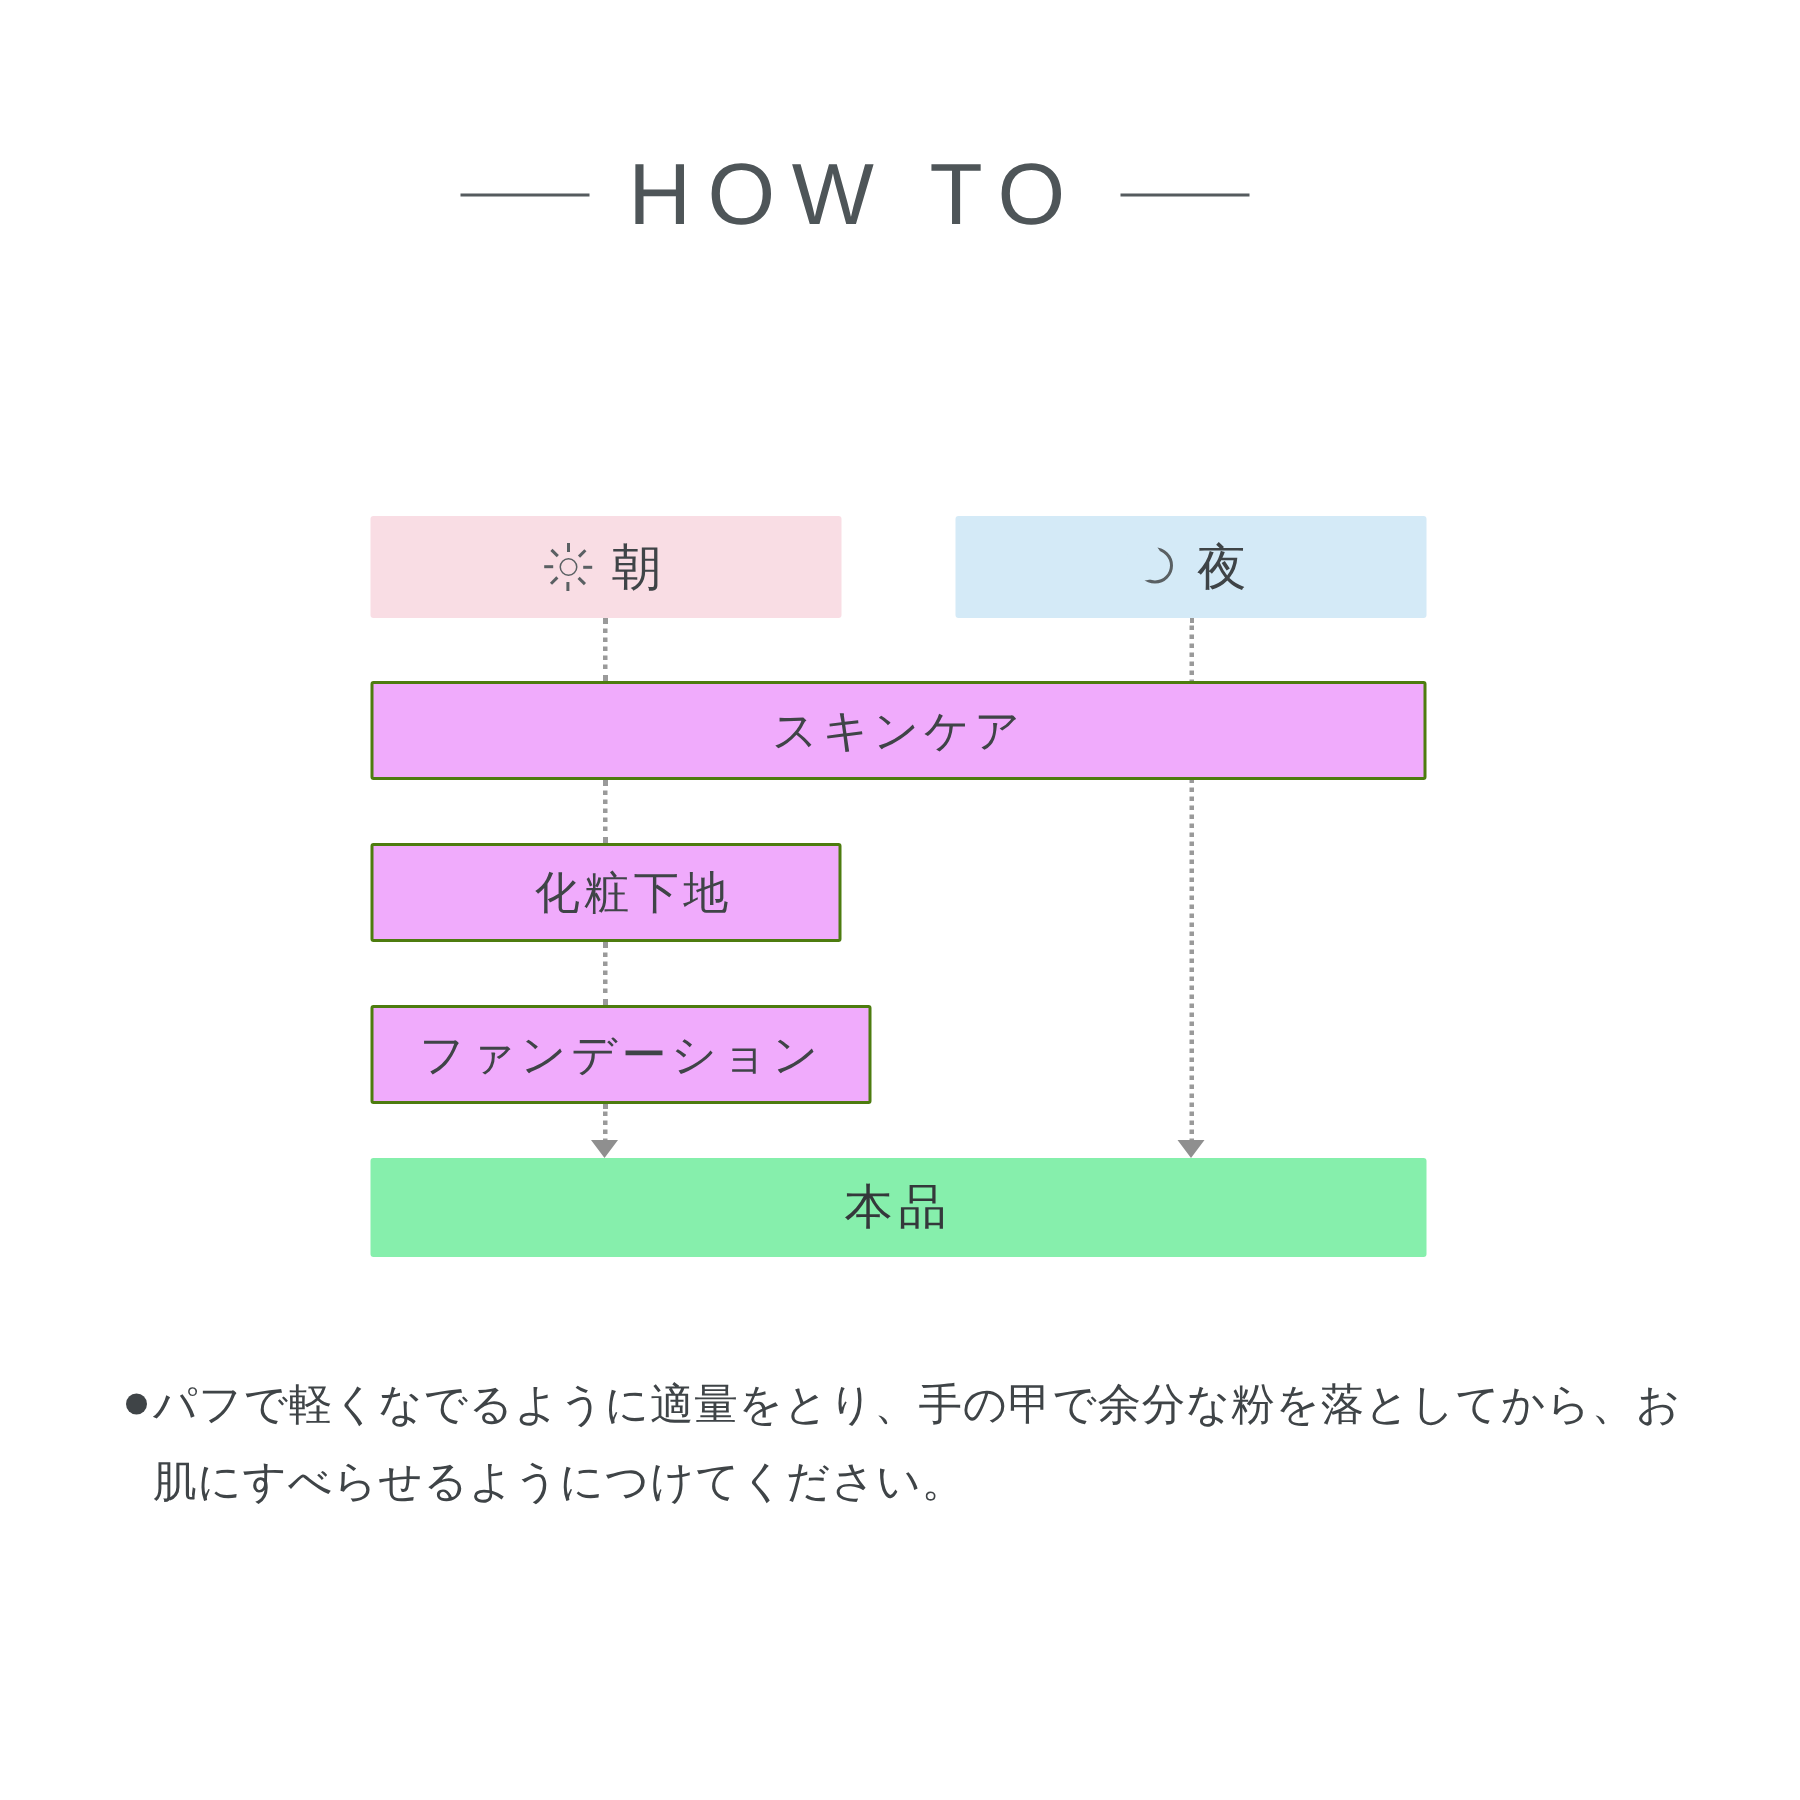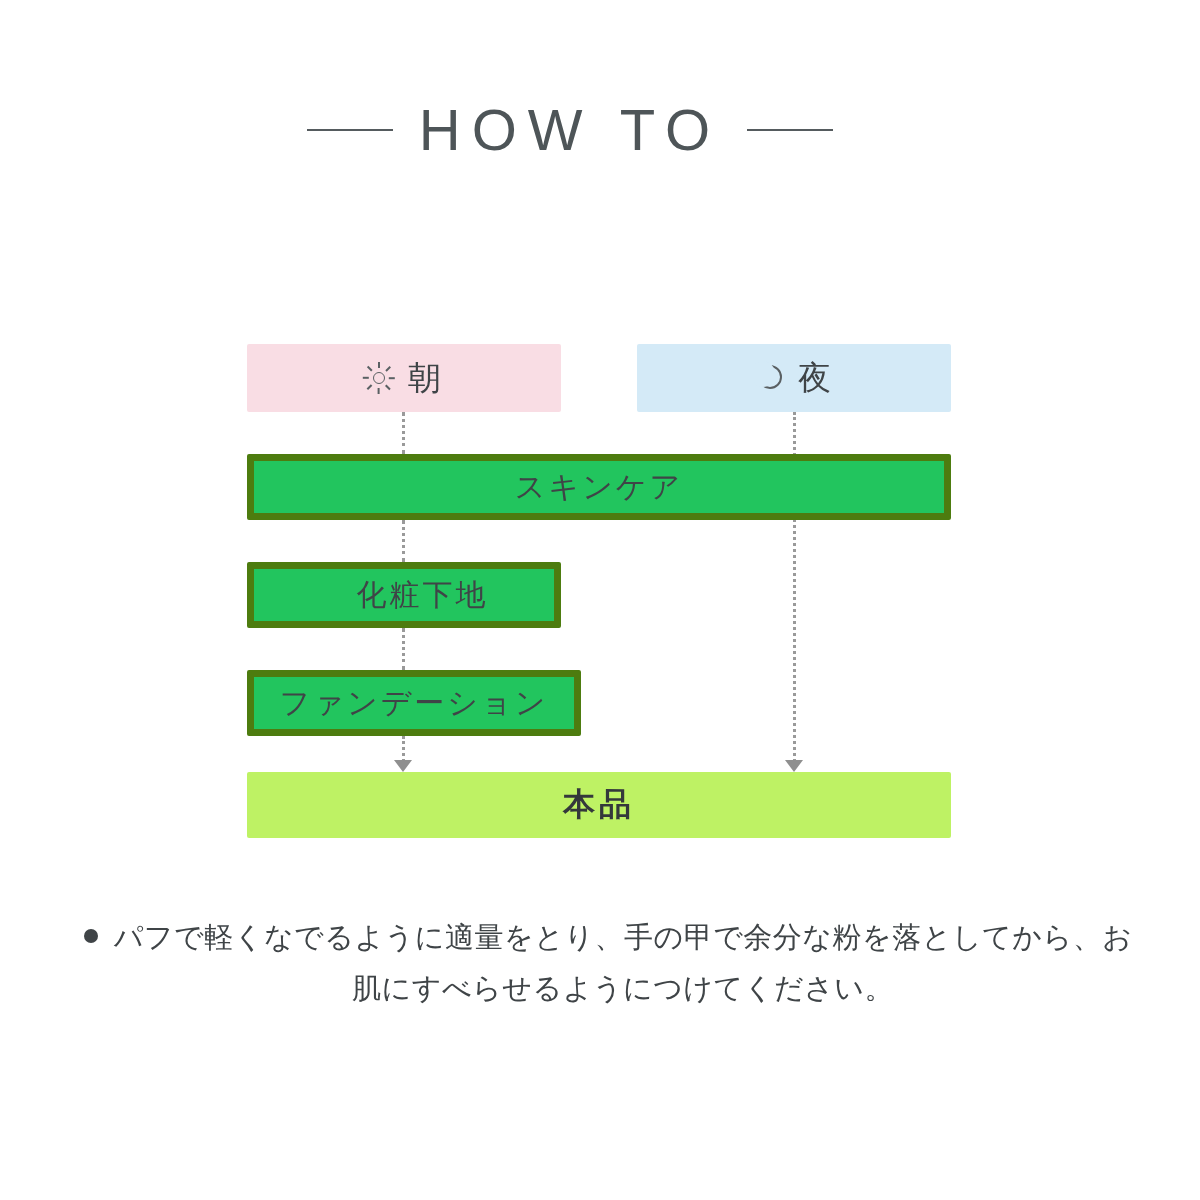--- a/index.html
+++ b/index.html
@@ -77,22 +77,22 @@
   }
   .node.night {
     left: 637px;
     top: 344px;
     width: 314px;
     background: #d4eaf7;
   }
 
   .node.box {
     height: 66px;
-    border: 7px solid #4d7c0f;
-    background: #22c55e;
+    border: 2px solid #4d7c0f;
+    background: #f0abfc;
   }
   .node.skincare {
     left: 247px;
     top: 454px;
     width: 704px;
   }
   .node.base {
     left: 247px;
     top: 562px;
     width: 314px;
@@ -103,22 +103,22 @@
     top: 670px;
     width: 334px;
     align-items: center;
   }
 
   .node.product {
     left: 247px;
     top: 772px;
     width: 704px;
     height: 66px;
-    background: #bef264;
-    font-weight: bold;
+    background: #86efac;
+    font-weight: normal;
     font-size: 32px;
     letter-spacing: 4px;
     color: #34383b;
   }
 
   
   .conn {
     position: absolute;
     width: 0;
     border-left: 3px dotted #9a9a9a;
@@ -221,21 +221,20 @@
     flex: 0 0 auto;
     margin-top: 17px;
     margin-right: 4px;
     width: 14px;
     height: 14px;
     background: #3f4447;
     border-radius: 50%;
   }
   .note .txt {
     flex: 1 1 auto;
-    text-align: center;
   }
 </style>
 </head>
 <body>
 
 <div class="header">
   <span class="rule"></span>
   <span class="title">HOW TO</span>
   <span class="rule"></span>
 </div>

